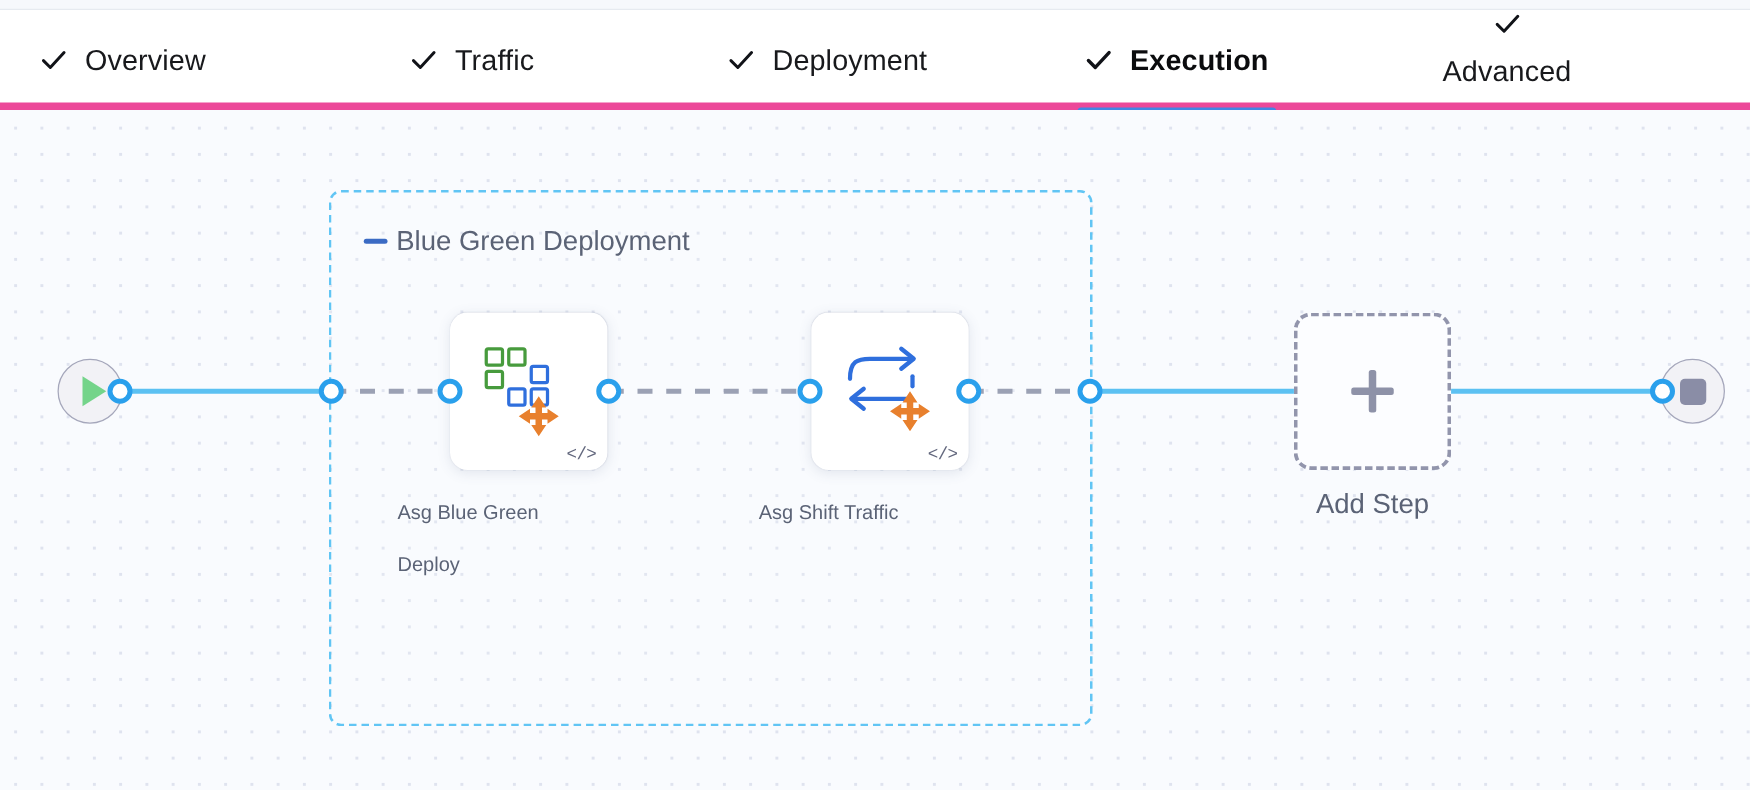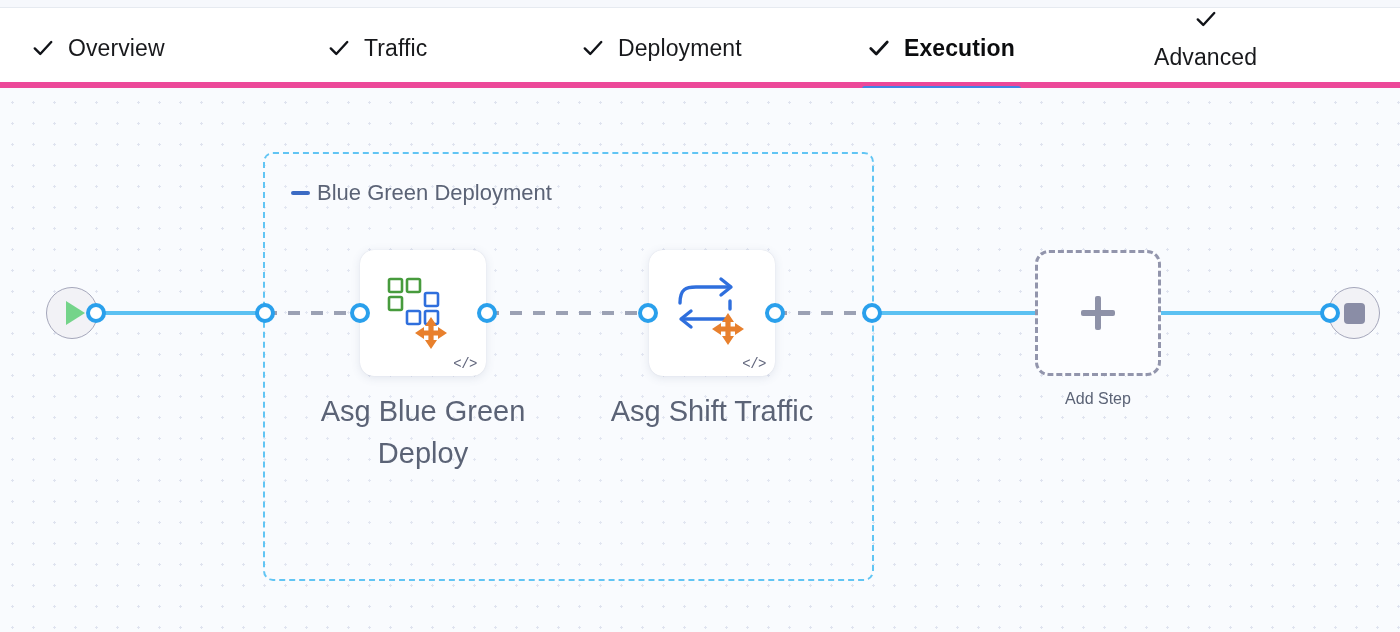--- a/index.html
+++ b/index.html
@@ -222,22 +222,21 @@
     color: #62677d;
     line-height: 1;
     letter-spacing: -0.5px;
   }
   .step-label {
     position: absolute;
     left: 50%;
     top: 140px;
     transform: translateX(-50%);
     width: 210px;
-    text-align: center;
-    font-size: 29px;
+    font-size: 16px;
     line-height: 42px;
     color: #5b6376;
     white-space: pre-line;
   }
 
   
   .add-step {
     position: absolute;
     transform: translate(-50%, -50%);
     z-index: 5;
@@ -267,21 +266,21 @@
   }
   .plus::before { left: 0; top: 14px; width: 34px; height: 6px; }
   .plus::after  { top: 0; left: 14px; height: 34px; width: 6px; }
   .add-label {
     position: absolute;
     left: 50%;
     top: 140px;
     transform: translateX(-50%);
     width: 220px;
     text-align: center;
-    font-size: 16px;
+    font-size: 22px;
     color: #5b6376;
     white-space: nowrap;
   }
 </style>
 </head>
 <body>
 
 <div id="app">
 
   <div class="top-strip"></div>

